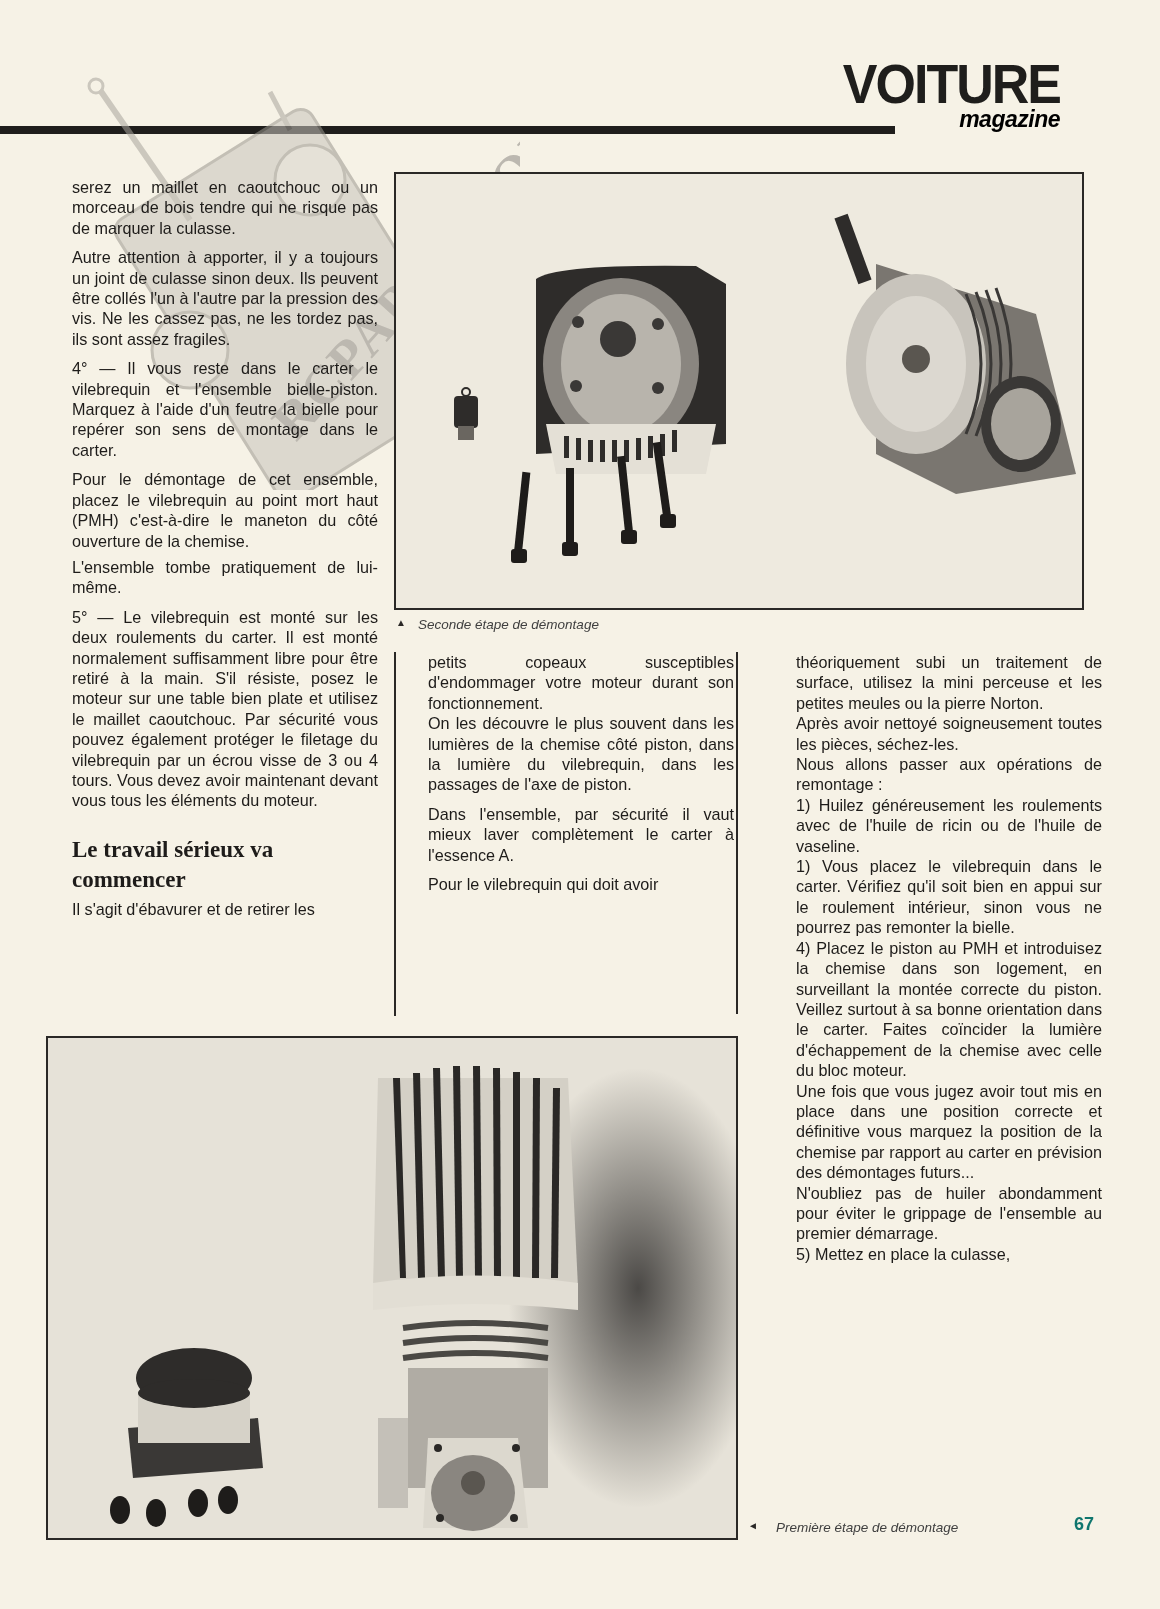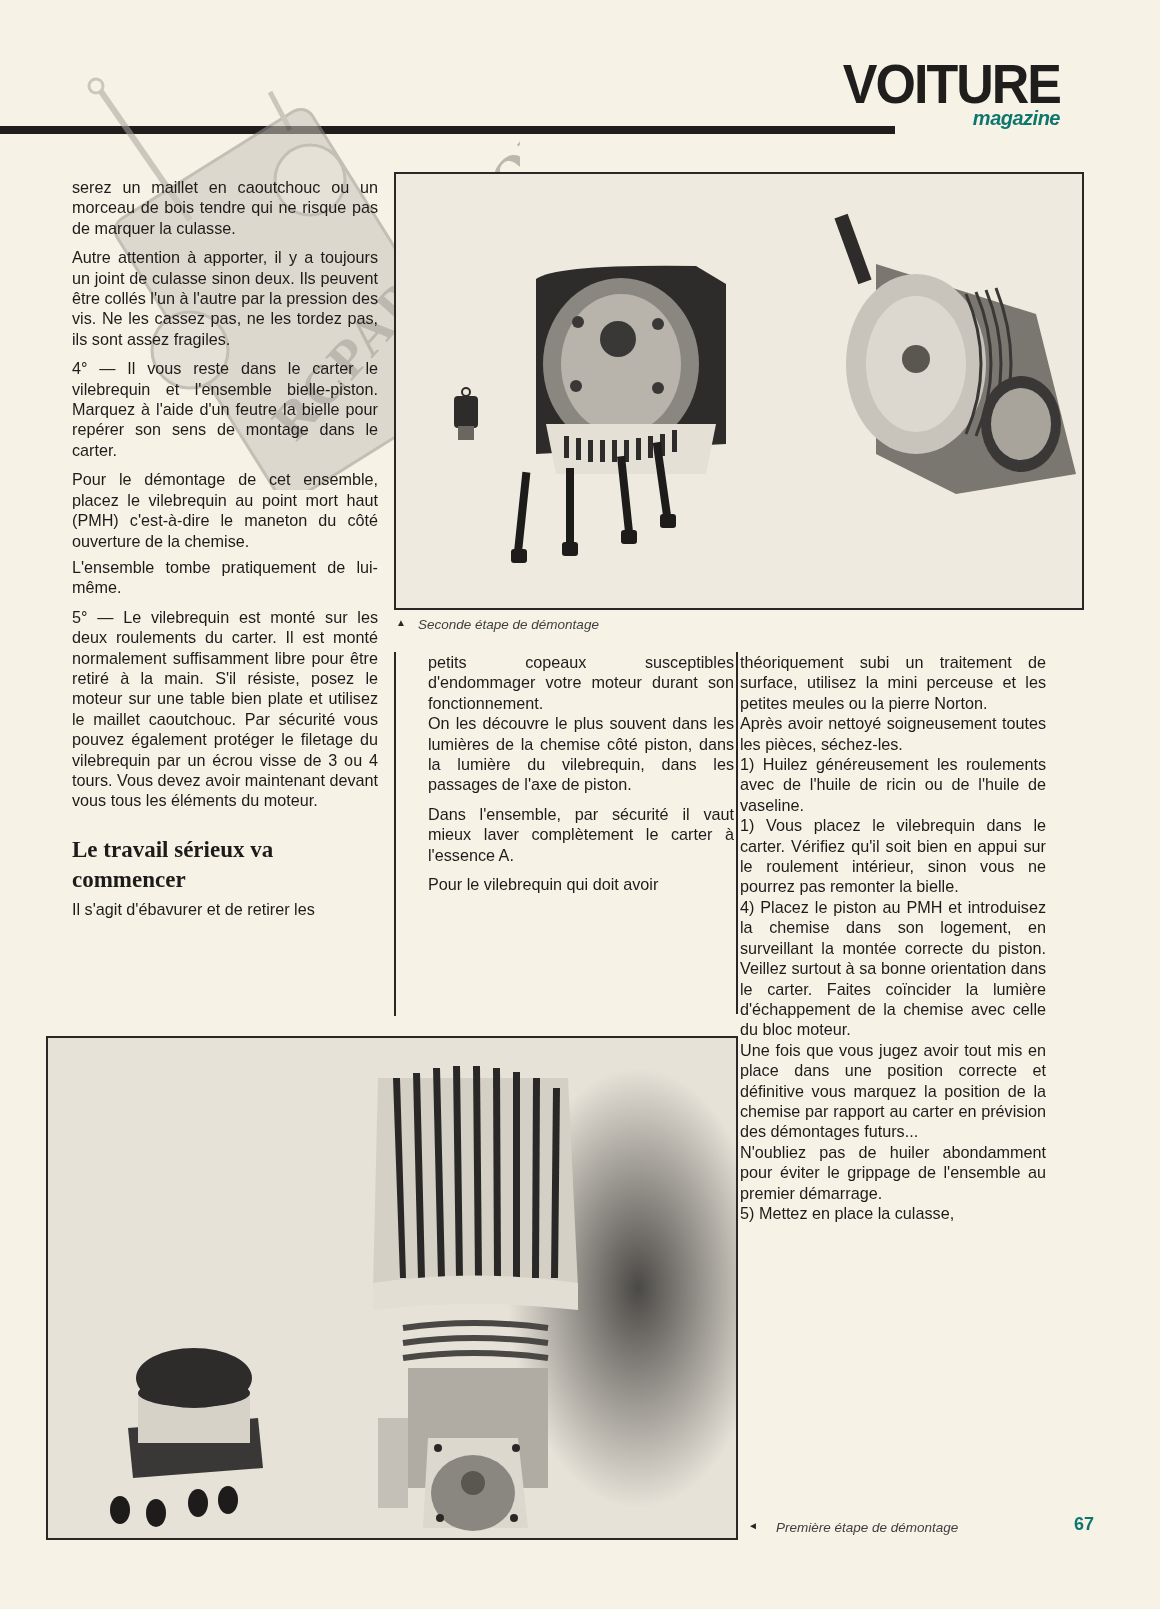--- a/index.html
+++ b/index.html
@@ -17,30 +17,30 @@
     }
     .logo-main {
       right: 100px; top: 58px;
       font-family: "Liberation Sans", sans-serif; font-weight: 900;
       font-size: 52px; letter-spacing: -2px; line-height: 1; color: #1f1e1c;
       transform: scaleY(1.05);
     }
     .logo-sub {
       right: 100px; top: 108px;
       font-family: "Liberation Sans", sans-serif; font-weight: 700; font-style: italic;
-      font-size: 20px; line-height: 1; color: #0f766e; letter-spacing: -0.5px;
+      font-size: 23px; line-height: 1; color: #000000; letter-spacing: -0.5px;
     }
 
     
     .col { font-size: 16.2px; line-height: 20.4px; text-align: justify; }
     .col p { margin: 0 0 9px 0; }
     .col p.tight { margin-bottom: 0; }
     .col1 { left: 72px; top: 177px; width: 306px; }
     .col2 { left: 428px; top: 652px; width: 306px; }
-    .col3 { left: 740px; top: 652px; width: 306px; }
+    .col3 { left: 796px; top: 652px; width: 306px; }
 
     .subhead {
       font-family: "Liberation Serif", "DejaVu Serif", serif; font-weight: 700;
       font-size: 23px; line-height: 30px; margin: 24px 0 4px 0 !important; text-align: left;
       color: #1e1c1a;
     }
 
     .vrule { background: #2a2826; width: 2px; }
     .vr2 { left: 394px; top: 652px; height: 364px; }
     .vr3 { left: 736px; top: 652px; height: 362px; }
@@ -171,20 +171,21 @@
   <p>On les découvre le plus souvent dans les lumières de la chemise côté piston, dans la lumière du vilebrequin, dans les passages de l'axe de piston.</p>
   <p>Dans l'ensemble, par sécurité il vaut mieux laver complètement le carter à l'essence A.</p>
   <p class="tight">Pour le vilebrequin qui doit avoir</p>
 </div>
 
 <div class="abs vrule vr3"></div>
 <div class="abs vrule vr3b"></div>
 <div class="abs col col3">
   <p class="tight">théoriquement subi un traitement de surface, utilisez la mini perceuse et les petites meules ou la pierre Norton.</p>
   <p class="tight">Après avoir nettoyé soigneusement toutes les pièces, séchez-les.</p>
+  <p class="tight">Nous allons passer aux opérations de remontage :</p>
   <p class="tight">1) Huilez généreusement les roulements avec de l'huile de ricin ou de l'huile de vaseline.</p>
   <p class="tight">1) Vous placez le vilebrequin dans le carter. Vérifiez qu'il soit bien en appui sur le roulement intérieur, sinon vous ne pourrez pas remonter la bielle.</p>
   <p class="tight">4) Placez le piston au PMH et introduisez la chemise dans son logement, en surveillant la montée correcte du piston. Veillez surtout à sa bonne orientation dans le carter. Faites coïncider la lumière d'échappement de la chemise avec celle du bloc moteur.</p>
   <p class="tight">Une fois que vous jugez avoir tout mis en place dans une position correcte et définitive vous marquez la position de la chemise par rapport au carter en prévision des démontages futurs...</p>
   <p class="tight">N'oubliez pas de huiler abondamment pour éviter le grippage de l'ensemble au premier démarrage.</p>
   <p class="tight">5) Mettez en place la culasse,</p>
 </div>
 
 <div class="abs photo photo2">
   <svg viewBox="0 0 688 500" preserveAspectRatio="none">

